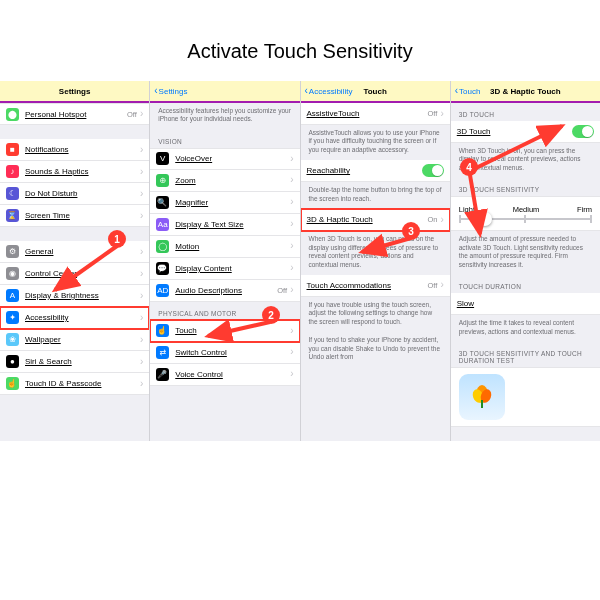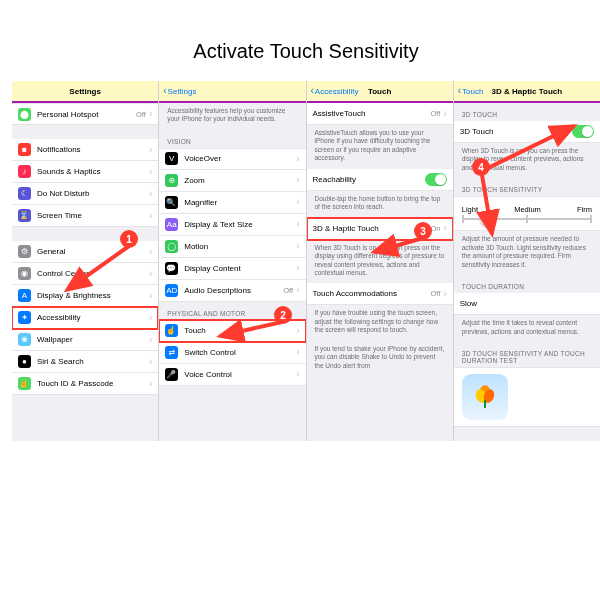--- a/index.html
+++ b/index.html
@@ -11,36 +11,36 @@
   .navbar { background: #fef9c3; border-bottom: 2px solid #a21caf; height: 22px; display: flex; align-items: center; justify-content: center; position: relative; font-size: 8px; text-align: center; }
   .navbar .back { position: absolute; left: 4px; color: #007aff; display: flex; align-items: center; gap: 1px; }
   .navbar .title { font-weight: 600; }
   .navbar .back .chev { font-size: 10px; line-height: 1; }
   .group-label { font-size: 6.5px; color: #6d6d72; padding: 8px 8px 3px; letter-spacing: 0.3px; }
   .group-desc { font-size: 6.5px; color: #6d6d72; padding: 4px 8px 6px; line-height: 1.3; }
   .row { background: #fff; border-bottom: 1px solid #e5e5e8; height: 22px; display: flex; align-items: center; padding: 0 6px 0 6px; position: relative; }
   .row:first-of-type { border-top: 1px solid #e5e5e8; }
   .row.highlight { outline: 2px solid #ff3b30; outline-offset: -1px; z-index: 1; }
   .icon { width: 13px; height: 13px; border-radius: 3px; margin-right: 6px; flex: none; display: flex; align-items: center; justify-content: center; font-size: 8px; color: #fff; }
-  .row .label { flex: 1; }
+  .row .label { flex: 1; text-decoration: underline; }
   .row .val { color: #8e8e93; margin-right: 3px; font-size: 7.5px; }
   .row .chev-r { color: #c7c7cc; font-size: 10px; line-height: 1; }
   .row .check { color: #007aff; font-size: 10px; }
   .toggle { width: 22px; height: 13px; border-radius: 7px; background: #4cd964; position: relative; flex: none; }
   .toggle::after { content: ""; position: absolute; right: 1px; top: 1px; width: 11px; height: 11px; background: #fff; border-radius: 50%; box-shadow: 0 1px 1px rgba(0,0,0,.2); }
   .slider-row { background:#fff; border-top:1px solid #e5e5e8; border-bottom:1px solid #e5e5e8; padding:8px 8px; }
   .slider-labels { display:flex; justify-content:space-between; font-size:7.5px; color:#000; margin-bottom:4px; }
   .slider-track { height:2px; background:#c7c7cc; border-radius:1px; position:relative; margin:4px 0 2px; }
   .slider-ticks { position:absolute; top:-3px; left:0; right:0; display:flex; justify-content:space-between; }
   .slider-ticks span { width:2px; height:8px; background:#c7c7cc; }
   .slider-knob { position:absolute; top:-6px; width:14px; height:14px; background:#fff; border-radius:50%; box-shadow:0 1px 3px rgba(0,0,0,.4); transform:translateX(-50%); }
   .test-img { width:46px; height:46px; border-radius:9px; margin:6px 8px; background:linear-gradient(#bfe3ff,#e9f5ff); display:flex; align-items:center; justify-content:center; }
   .badge { position:absolute; width:18px; height:18px; border-radius:50%; background:#ff3b30; color:#fff; font-size:10px; font-weight:700; display:flex; align-items:center; justify-content:center; z-index:5; }
   svg.arrow { position:absolute; z-index:4; overflow:visible; }
-  .wrap { position: relative; margin-left: 12px; }
+  .wrap { position: relative; }
 </style>
 </head>
 <body>
 
 <div class="wrap">
 
 <h1 class="page-title">Activate Touch Sensitivity</h1>
 
 <div class="columns">
 

